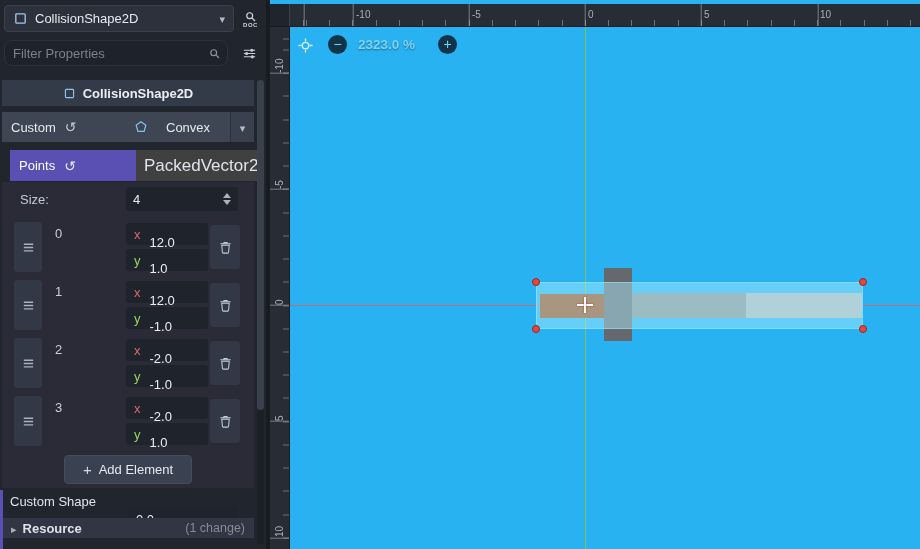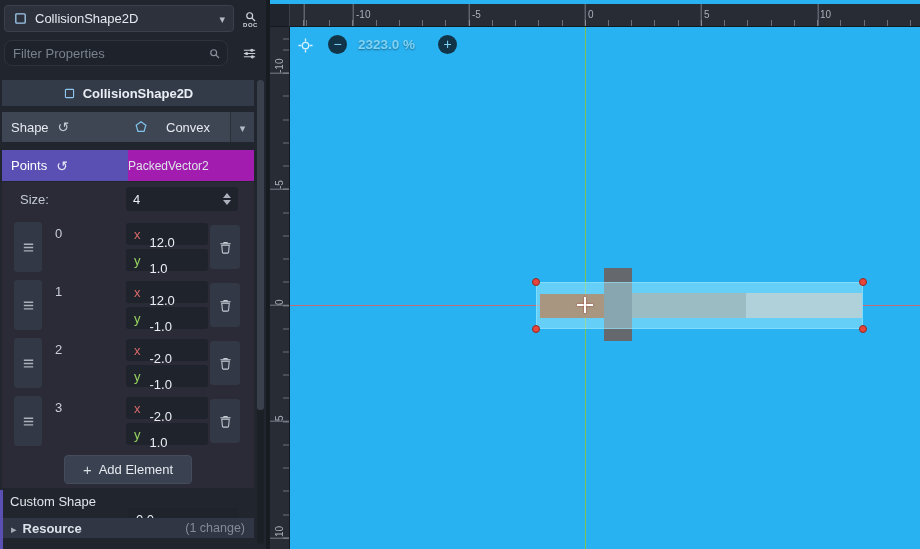--- a/index.html
+++ b/index.html
@@ -35,26 +35,26 @@
   .shape-row { position:absolute; left:2px; top:112px; width:252px; height:30px; background:#3e4654; display:flex; }
   .shape-row .lbl-cell { width:126px; display:flex; align-items:center; gap:9px; padding-left:9px;
     color:#e6eaf0; font-size:13px; }
   .revert { background:none; border:none; color:#c3c9d1; font-size:14px; line-height:1; cursor:pointer; }
   .revert::before { content:"\21BA"; }
   .shape-row .val-cell { flex:1; display:flex; align-items:center; gap:18px; padding-left:6px;
     color:#e6eaf0; font-size:13px; cursor:pointer; }
   .shape-row .dd-btn { width:24px; height:100%; background:#39404e; border:none; border-left:1px solid #2b3039;
     border-radius:0 3px 3px 0; display:flex; align-items:center; justify-content:center; cursor:pointer; }
 
-  .points-row { position:absolute; left:2px; top:150px; width:252px; height:31px; display:flex; }
+  .points-row { position:absolute; left:10px; top:150px; width:252px; height:31px; display:flex; }
   .points-row .lbl-cell { width:126px; background:#5a50b4; display:flex; align-items:center; gap:9px;
     padding-left:9px; color:#ffffff; font-size:13px; }
   .points-row .lbl-cell .revert { color:#e6e4f6; }
-  .points-row .val-cell { flex:1; background:#a21caf; display:flex; align-items:center; padding-left:0;
-    color:#dfe3ea; font-size:12px; overflow:hidden; white-space:nowrap; cursor:pointer; }
+  .points-row .val-cell { flex:1; background:#404040; display:flex; align-items:center; padding-left:8px;
+    color:#dfe3ea; font-size:17px; overflow:hidden; white-space:nowrap; cursor:pointer; }
 
   .array-panel { position:absolute; left:2px; top:182px; width:252px; height:306px; background:#2a2b36; }
   .size-lbl { position:absolute; left:18px; top:10px; color:#c4cad2; font-size:13px; }
   .size-field { position:absolute; left:124px; top:5px; width:112px; height:24px; background:#1f232c;
     border-radius:3px; display:flex; align-items:center; padding:0 7px; color:#eaeef4; font-size:13px; cursor:text; }
   .spin { display:flex; flex-direction:column; gap:2px; margin-left:auto; cursor:pointer; }
   .spin i { width:0; height:0; border-left:4px solid transparent; border-right:4px solid transparent; }
   .spin .up { border-bottom:5px solid #aab1bb; }
   .spin .down { border-top:5px solid #aab1bb; }
 
@@ -189,21 +189,21 @@
 
     <div class="category">
       <svg width="13" height="13" viewBox="0 0 16 16">
         <rect x="3" y="3" width="10" height="10" rx="1" fill="none" stroke="#8fc6ee" stroke-width="1.4"></rect>
       </svg>
       <span>CollisionShape2D</span>
     </div>
 
     <div class="shape-row">
       <div class="lbl-cell">
-        <span>Shape</span>
+        <span>Custom</span>
         <button class="revert"></button>
       </div>
       <div class="val-cell">
         <svg width="14" height="14" viewBox="0 0 16 16">
           <path d="M8 2 L13.5 6 L11.5 13 L4.5 13 L2.5 6 Z" fill="none" stroke="#7fc3ea" stroke-width="1.4"></path>
         </svg>
         <span>Convex</span>
       </div>
       <button class="dd-btn">
         <span class="chev"></span>

